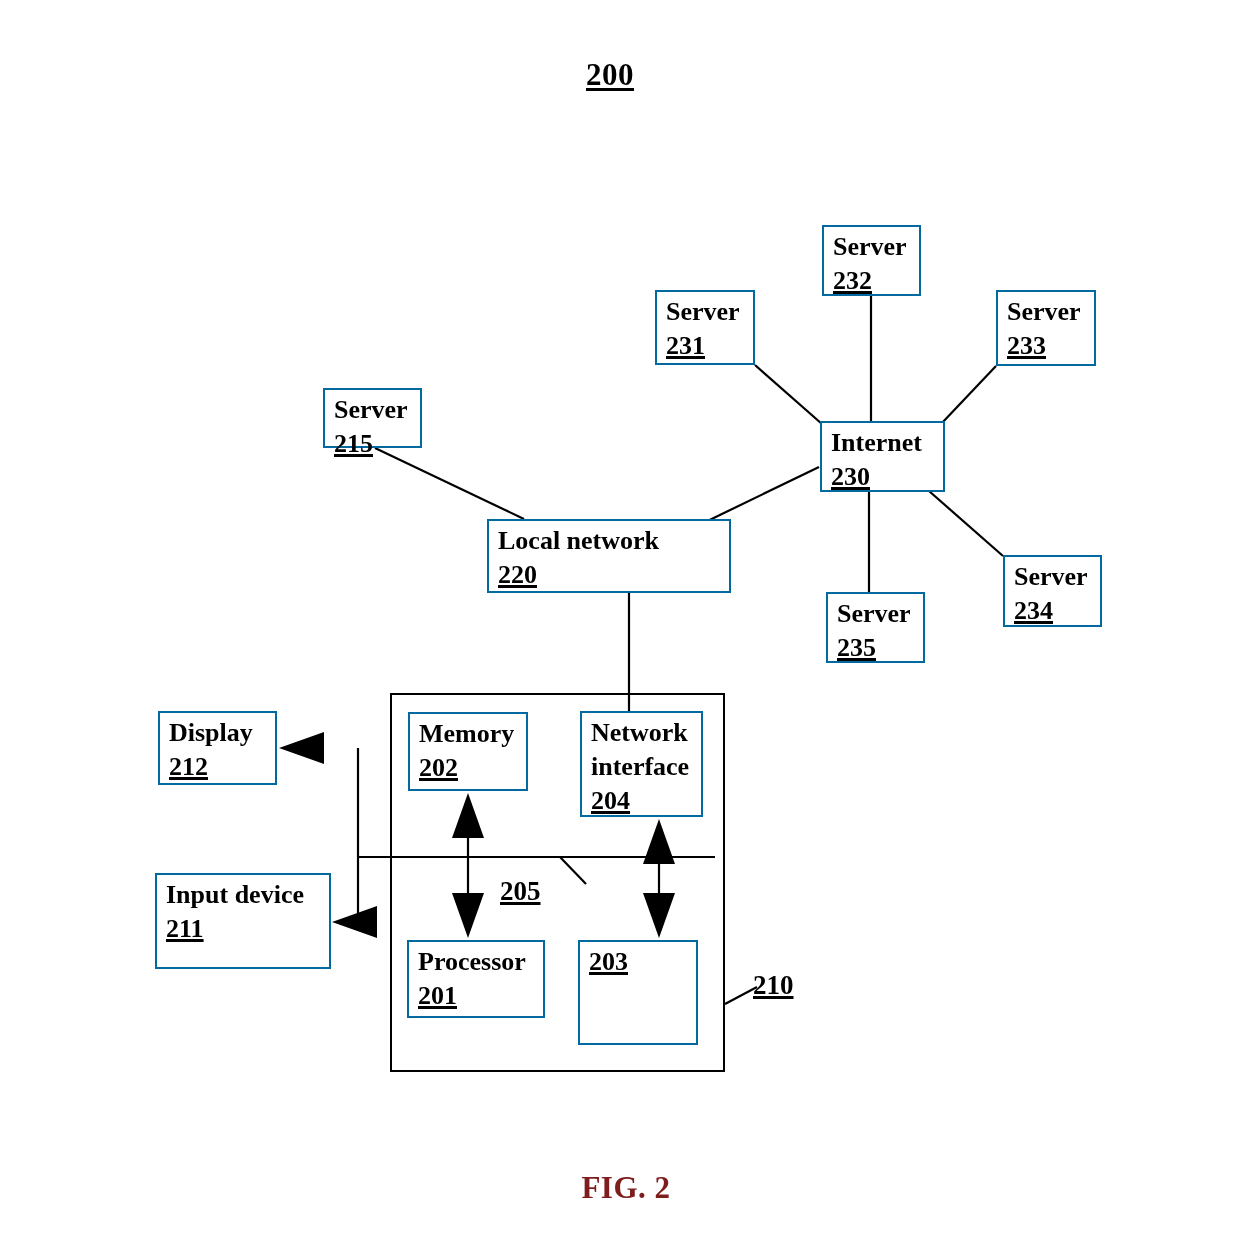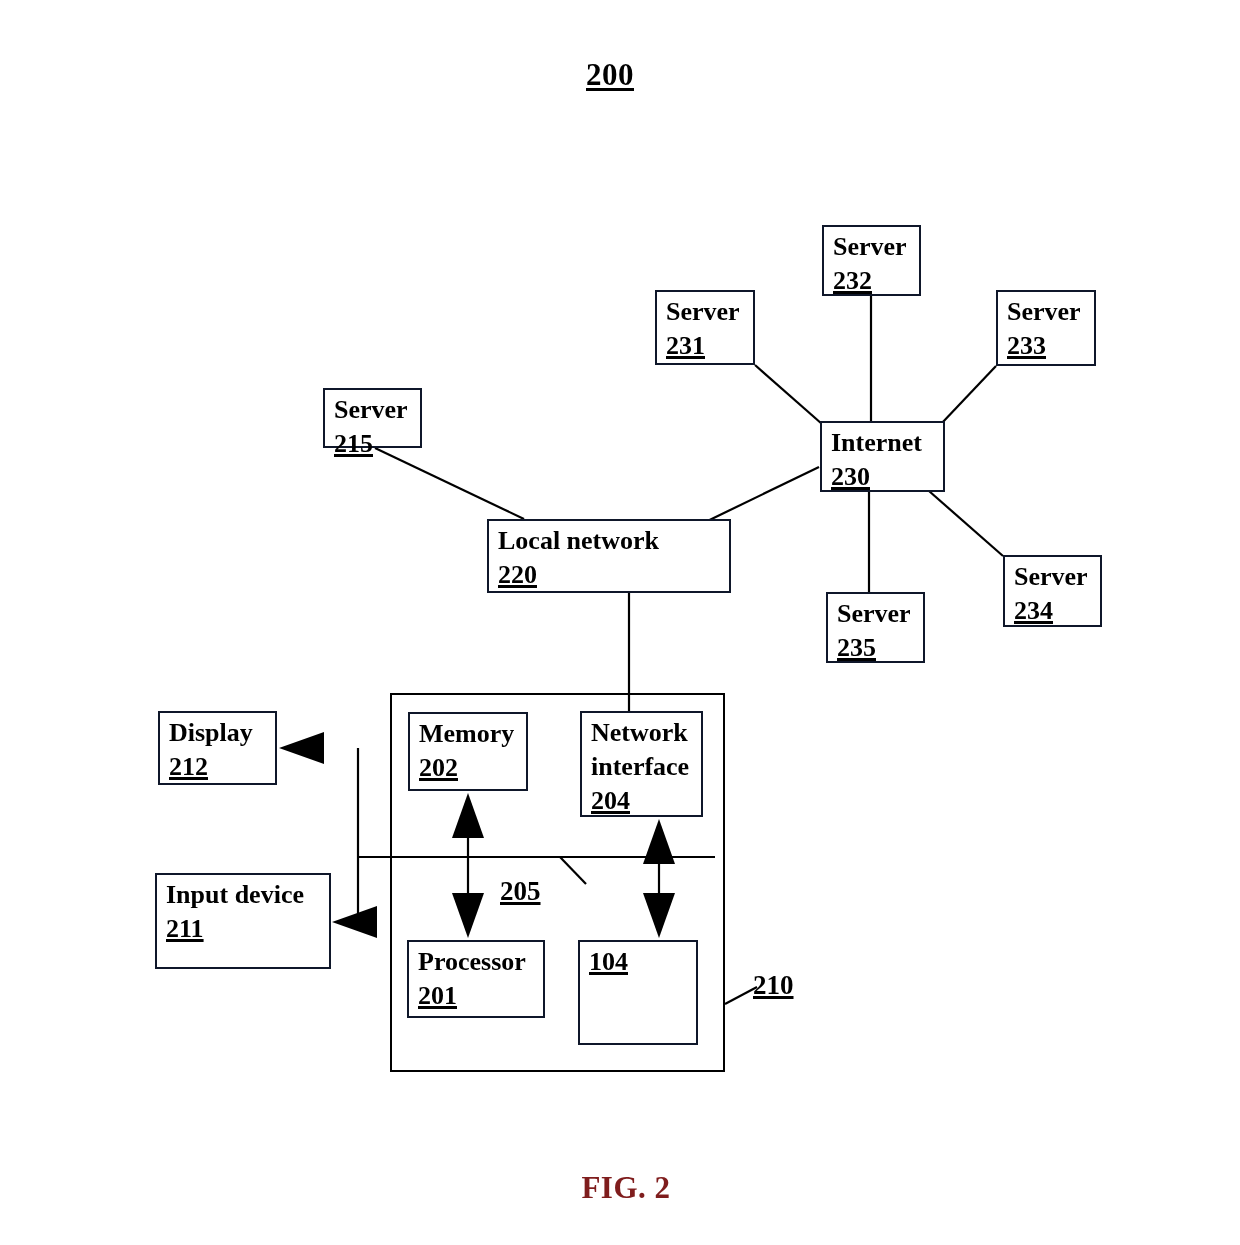--- a/index.html
+++ b/index.html
@@ -31,21 +31,21 @@
     font-weight: bold;
     font-size: 31px;
     color: #7f1d1d;
     white-space: nowrap;
     letter-spacing: 0.5px;
   }
   
   .node {
     position: absolute;
     box-sizing: border-box;
-    border: 2px solid #0f172a;
+    border: 2px solid #0369a1;
     background: #fff;
     padding: 3px 8px 2px 9px;
     z-index: 5;
   }
   .node .ttl {
     display: block;
     font-weight: bold;
     font-size: 26px;
     line-height: 1.30;
     color: #000;
@@ -211,21 +211,21 @@
     <span class="ttl wrap">Network interface</span>
     <span class="num">204</span>
   </div>
 
   <div class="node" style="left:407px; top:940px; width:138px; height:78px;">
     <span class="ttl">Processor</span>
     <span class="num">201</span>
   </div>
 
   <div class="node" style="left:578px; top:940px; width:120px; height:105px;">
-    <span class="num">104</span>
+    <span class="num">203</span>
   </div>
 
   <div class="node" style="left:158px; top:711px; width:119px; height:74px;">
     <span class="ttl">Display</span>
     <span class="num">212</span>
   </div>
 
   <div class="node" style="left:155px; top:873px; width:176px; height:96px;">
     <span class="ttl">Input device</span>
     <span class="num">211</span>

